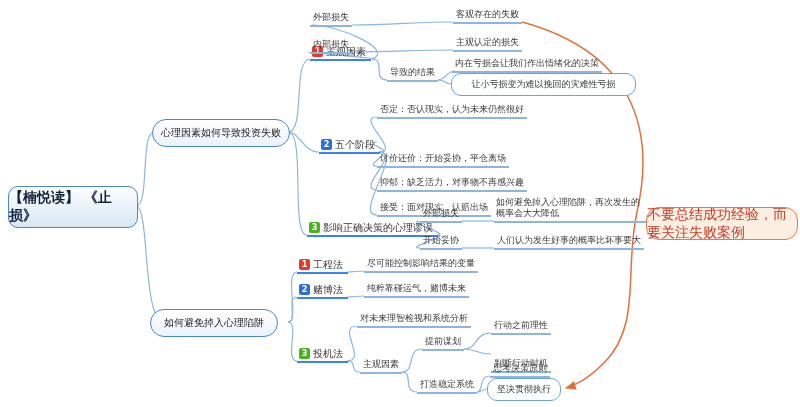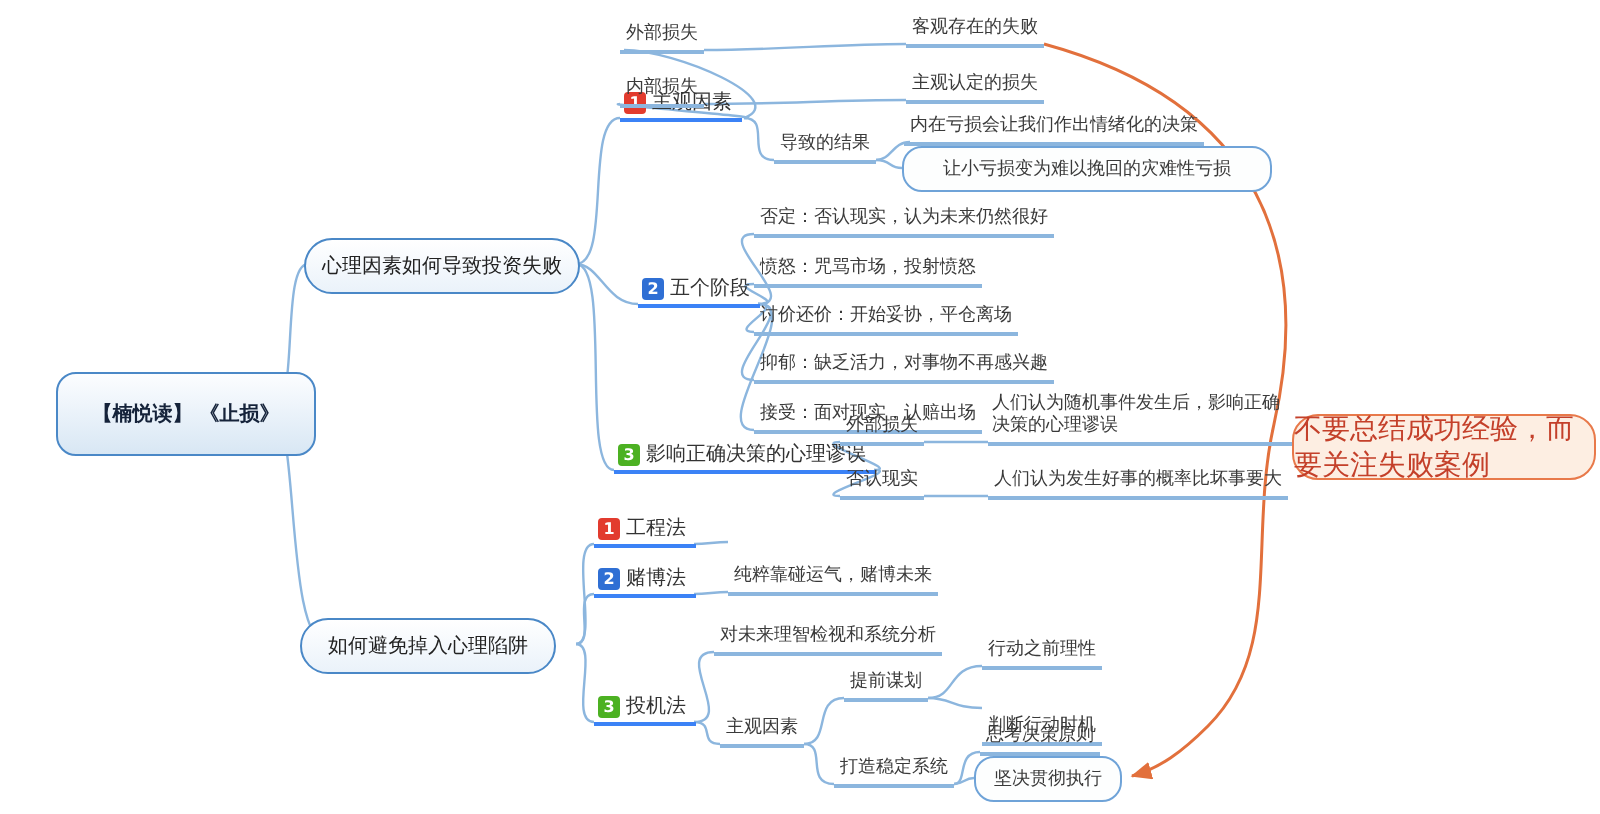--- a/index.html
+++ b/index.html
@@ -12,21 +12,21 @@
   .btopic{position:absolute;font-size:10px;line-height:11px;white-space:nowrap;
           padding:0 5px 2px 2px;border-bottom:2px solid #3b82f6;color:#333;}
   .wrap2{white-space:normal;width:150px;padding:0 2px 2px 2px;}
   .badge{display:inline-block;width:11px;height:11px;border-radius:2px;color:#fff;
          font-size:8px;line-height:11px;text-align:center;font-weight:bold;
          margin-right:3px;vertical-align:top;}
   .badge.red{background:#e23b2e;} .badge.blue{background:#2f6fd4;} .badge.green{background:#4cb122;}
   
   .rootbox{position:absolute;left:8px;top:186px;width:128px;height:40px;border:1.5px solid #4a88c7;
            border-radius:10px;background:linear-gradient(#fcfdff,#d8e7f4);display:flex;align-items:center;
-           justify-content:center;font-size:10px;color:#15233a;font-weight:bold;margin-left:20px;}
+           justify-content:center;font-size:14px;color:#15233a;font-weight:bold;}
   .pill{position:absolute;height:26px;border:1.4px solid #4a88c7;border-radius:14px;
         background:linear-gradient(#ffffff,#eaf2fa);display:flex;align-items:center;
         justify-content:center;font-size:10px;color:#222;}
   .pillA{left:152px;top:119px;width:136px;}
   .pillB{left:150px;top:309px;width:126px;}
   .boxleaf{position:absolute;border:1.2px solid #6fa3d8;border-radius:10px;background:#fdfefe;
            display:flex;align-items:center;justify-content:center;font-size:9px;color:#3a3a3a;}
   .box1{left:451px;top:73px;width:183px;height:21px;}
   .box2{left:487px;top:378px;width:72px;height:21px;}
   .floatnote{position:absolute;left:646px;top:207px;width:150px;height:31px;border:1.5px solid #e8794a;
@@ -95,36 +95,36 @@
   <div class="ltopic" style="left:310px;top:39px;">内部损失</div>
   <div class="ltopic" style="left:453px;top:37px;">主观认定的损失</div>
   <div class="ltopic" style="left:387px;top:67px;">导致的结果</div>
   <div class="ltopic" style="left:452px;top:58px;">内在亏损会让我们作出情绪化的决策</div>
   <div class="boxleaf box1">让小亏损变为难以挽回的灾难性亏损</div>
 
   <div class="btopic" style="left:319px;top:139px;">
     <span class="badge blue">2</span><span>五个阶段</span>
   </div>
   <div class="ltopic" style="left:377px;top:104px;">否定：否认现实，认为未来仍然很好</div>
-  <div class="ltopic" style="left:377px;top:129px;">愤怒：咒骂市场，投射愤怒</div>
   <div class="ltopic" style="left:377px;top:177px;">抑郁：缺乏活力，对事物不再感兴趣</div>
   <div class="ltopic" style="left:377px;top:153px;">讨价还价：开始妥协，平仓离场</div>
   <div class="ltopic" style="left:377px;top:202px;">接受：面对现实，认赔出场</div>
 
   <div class="btopic" style="left:307px;top:222px;">
     <span class="badge green">3</span><span>影响正确决策的心理谬误</span>
   </div>
   <div class="ltopic" style="left:420px;top:208px;">外部损失</div>
-  <div class="ltopic wrap2" style="left:494px;top:197px;">人们认为随机事件发生后，影响正确决策的心理谬误</div>
-  <div class="ltopic" style="left:420px;top:235px;">否认现实</div>
+  <div class="ltopic wrap2" style="left:494px;top:197px;">如何避免掉入心理陷阱，再次发生的概率会大大降低</div>
+  <div class="ltopic" style="left:420px;top:235px;">开始妥协</div>
   <div class="ltopic" style="left:494px;top:235px;">人们认为发生好事的概率比坏事要大</div>
 
   <div class="btopic" style="left:297px;top:259px;">
     <span class="badge red">1</span><span>工程法</span>
   </div>
+  <div class="ltopic" style="left:364px;top:258px;">尽可能控制影响结果的变量</div>
   <div class="btopic" style="left:297px;top:284px;">
     <span class="badge blue">2</span><span>赌博法</span>
   </div>
   <div class="ltopic" style="left:364px;top:283px;">纯粹靠碰运气，赌博未来</div>
   <div class="btopic" style="left:297px;top:348px;">
     <span class="badge green">3</span><span>投机法</span>
   </div>
   <div class="ltopic" style="left:357px;top:313px;">对未来理智检视和系统分析</div>
   <div class="ltopic" style="left:360px;top:359px;">主观因素</div>
   <div class="ltopic" style="left:422px;top:336px;">提前谋划</div>

